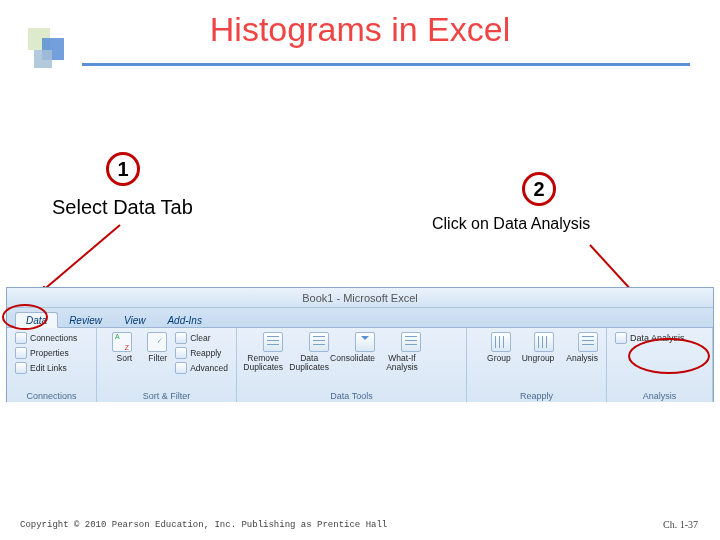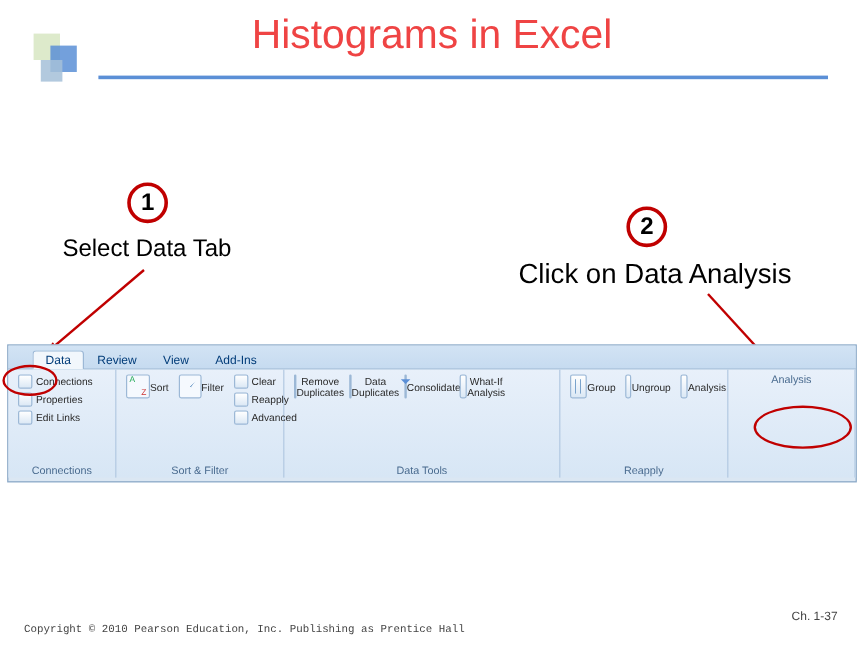--- a/index.html
+++ b/index.html
@@ -54,21 +54,21 @@
   .step-label1 {
     position: absolute;
     left: 52px; top: 196px;
     font-size: 20px;
     color: #000;
   }
   .step2 { left: 522px; top: 172px; }
   .step-label2 {
     position: absolute;
     left: 432px; top: 215px;
-    font-size: 23px;
+    font-size: 16px;
     color: #000;
   }
 
   .arrow {
     position: absolute;
     stroke: #c00000;
     fill: #c00000;
   }
 
   
@@ -88,59 +88,60 @@
     border-bottom: 1px solid #b0c6dd;
     text-align: center;
     line-height: 20px;
     font-size: 11px;
     color: #555;
   }
   .tabs {
     height: 20px;
     display: flex;
     align-items: flex-end;
-    padding-left: 20px;
+    padding-left: 8px;
     background: linear-gradient(#d2e3f4, #c6dbf0);
     border-bottom: 1px solid #9cb8d6;
+    font-style: italic;
   }
   .tab {
     padding: 2px 10px 1px;
     font-size: 10px;
     color: #003b78;
     border: 1px solid transparent;
     border-bottom: none;
     cursor: pointer;
   }
   .tab.active {
     background: #f2f7fc;
     border: 1px solid #9cb8d6;
     border-bottom: 1px solid #f2f7fc;
     border-radius: 3px 3px 0 0;
     margin-bottom: -1px;
   }
   .groups {
     display: flex;
-    height: 90px;
+    height: 74px;
     background: linear-gradient(#e8f0fa, #d7e6f5);
   }
   .group {
     border-right: 1px solid #b2c9e1;
     display: flex; flex-direction: column;
     padding: 3px 6px 0;
     position: relative;
   }
   .group .body { flex: 1; display: flex; align-items: flex-start; gap: 4px; }
   .group .gname {
     font-size: 9px;
     text-align: center;
     color: #4a6b8f;
     padding-bottom: 1px;
   }
   .btn-v {
-    display: flex; flex-direction: row; align-items: center;
+    display: flex; flex-direction: column; align-items: flex-end;
     width: 42px;
     padding: 1px 2px;
     cursor: pointer;
     border-radius: 2px;
   }
   .btn-v .ic { width: 20px; height: 20px; margin-bottom: 2px; }
   .btn-v .lbl { font-size: 8.5px; text-align: center; line-height: 1.05; color: #2a2a2a; }
   .btn-h {
     display: flex; align-items: center; gap: 3px;
     padding: 1px 2px;
@@ -179,23 +180,24 @@
 
   .footer {
     position: absolute;
     left: 20px; bottom: 10px;
     font-size: 9px;
     color: #444;
     font-family: Liberation Mono, monospace;
   }
   .pagenum {
     position: absolute;
-    right: 22px; bottom: 20px;
+    right: 22px; bottom: 10px;
     font-size: 10px;
     color: #444;
+    font-family: Liberation Serif, serif;
   }
 </style>
 </head>
 <body>
 
 <div class="slide">
 
   <div class="logo">
     <div class="sq a"></div>
       <div class="sq b"></div>
@@ -218,20 +220,21 @@
   <svg class="arrow" style="left:20px;top:220px;width:110px;height:90px" viewBox="0 0 110 90">
     <line x1="100" y1="5" x2="14" y2="78" stroke="#c00000" stroke-width="2"></line>
     <polygon points="14,78 24,66 30,74"></polygon>
   </svg>
   <svg class="arrow" style="left:580px;top:240px;width:110px;height:100px" viewBox="0 0 110 100">
     <line x1="10" y1="5" x2="86" y2="88" stroke="#c00000" stroke-width="2"></line>
     <polygon points="86,88 72,80 80,72"></polygon>
   </svg>
 
   <div class="ribbon-shot">
+    <div class="winbar">Book1 - Microsoft Excel</div>
     <div class="tabs">
       <div class="tab active">Data</div>
       <div class="tab">Review</div>
       <div class="tab">View</div>
       <div class="tab">Add-Ins</div>
     </div>
     <div class="groups">
 
       <div class="group" style="width:90px">
         <div class="body">
@@ -318,20 +321,26 @@
             </div>
           <div class="btn-v">
               <span class="ic sheet"></span>
               <span class="lbl">Analysis</span>
             </div>
         </div>
         <div class="gname">Reapply</div>
       </div>
 
       <div class="group" style="flex:1">
+        <div class="body">
+          <div class="btn-h" style="font-size:9px">
+              <span class="ic-s chart"></span>
+              <span>Data Analysis</span>
+            </div>
+        </div>
         <div class="gname">Analysis</div>
       </div>
 
     </div>
   </div>
 
   <div class="oval oval-data"></div>
   <div class="oval oval-analysis"></div>
 
   <div class="footer">Copyright © 2010 Pearson Education, Inc. Publishing as Prentice Hall</div>

